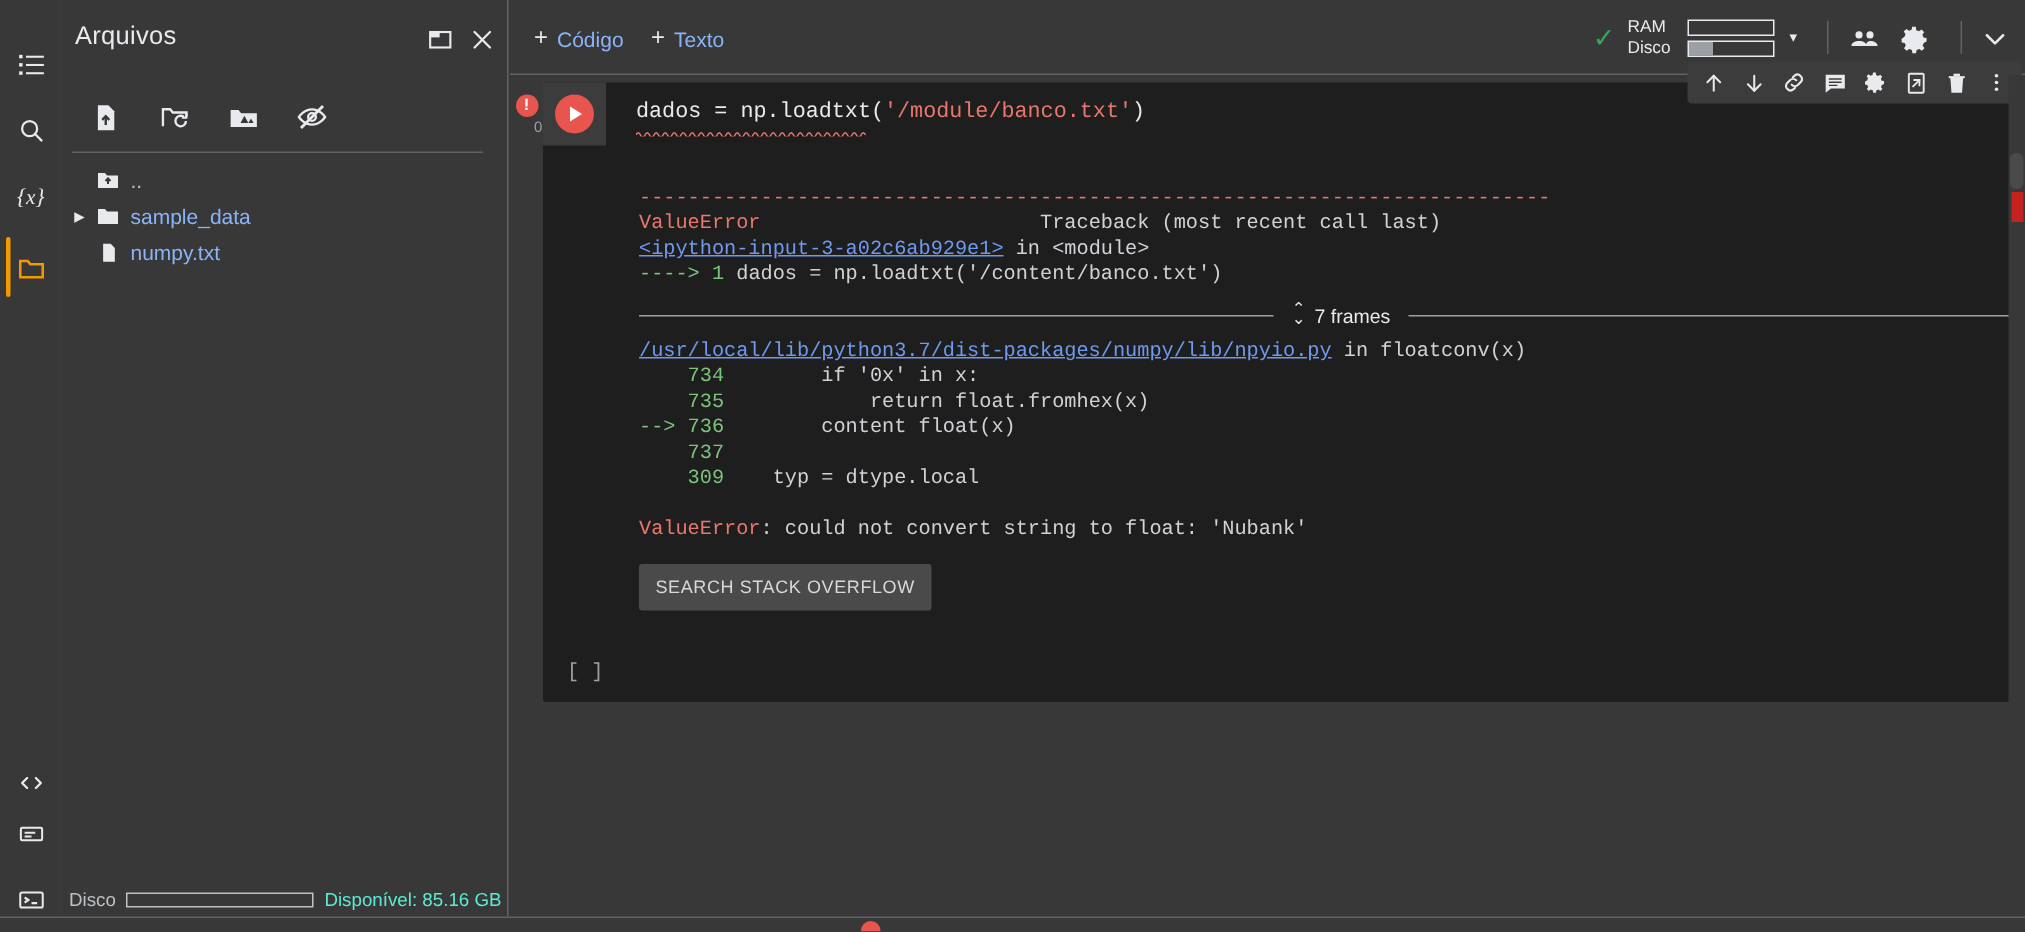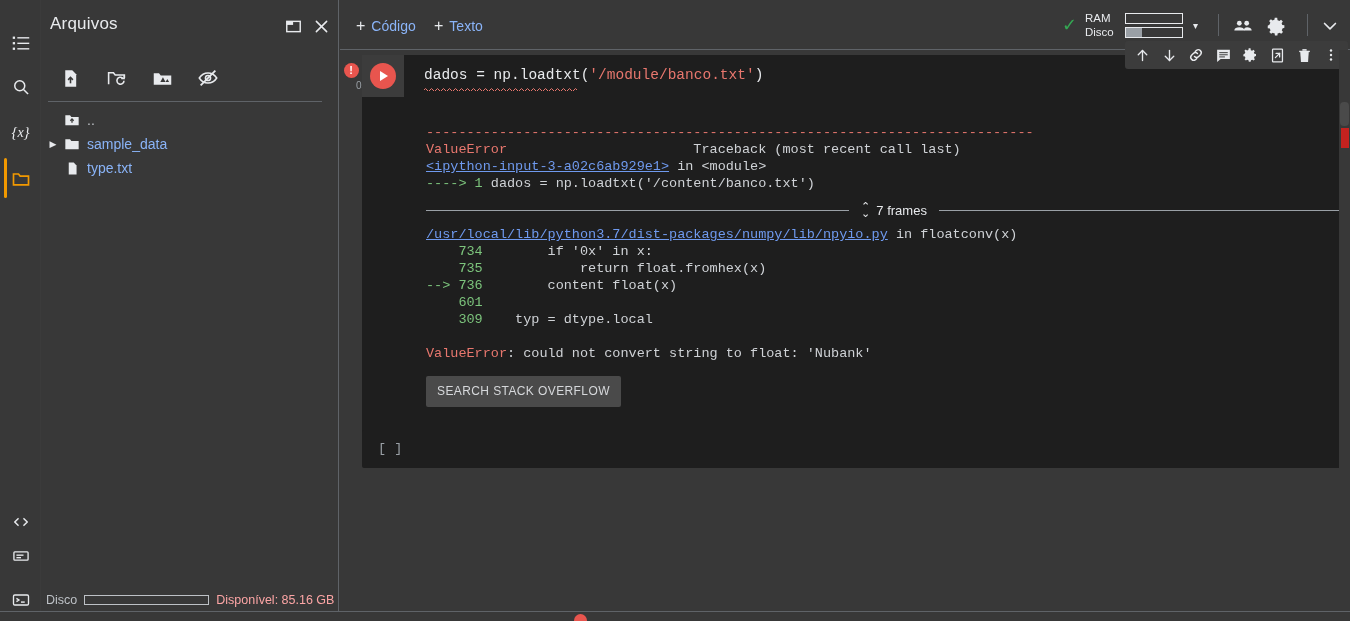--- a/index.html
+++ b/index.html
@@ -50,21 +50,21 @@
   .tree-arrow { position: absolute; left: 5px; width: 14px; text-align: center; color: #e8eaed; font-size: 9px; line-height: 1; }
   .tree-icon { position: absolute; left: 22px; width: 18px; height: 18px; display: flex; align-items: center; justify-content: center; color: #e8eaed; }
   .tree-label { position: absolute; left: 46px; font-size: 14px; color: #bdc1c6; }
   .tree-label.lnk { color: #8ab4f8; }
 
   
   .disk-foot { position: absolute; left: 41px; bottom: 10px; height: 22px; display: flex; align-items: center; gap: 7px; }
   .disk-foot .lbl { font-size: 12.5px; color: #bdc1c6; }
   .bar-outer { width: 125px; height: 10px; border: 1px solid #bdc1c6; background: transparent; }
   .bar-fill { height: 100%; background: #9aa0a6; }
-  .disk-foot .avail { font-size: 12.5px; color: #fca5a5; }
+  .disk-foot .avail { font-size: 12.5px; color: #5eead4; }
 
   
   .main { position: absolute; left: 340px; top: 0; width: 1010px; height: 621px; background: #383838; }
   .topbar { position: absolute; left: 0; top: 0; width: 1010px; height: 50px; border-bottom: 1px solid #5f6368; }
   .addbtn { position: absolute; top: 18px; display: flex; align-items: center; gap: 6px; color: #8ab4f8; font-size: 14px; }
   .addbtn .plus { font-size: 16px; line-height: 1; color: #e8eaed; }
 
   .res-wrap { position: absolute; right: 152px; top: 12px; display: flex; align-items: center; gap: 8px; }
   .check { color: #34a853; font-size: 18px; line-height: 1; }
   .res-rows { display: flex; flex-direction: column; gap: 2px; }
@@ -260,21 +260,21 @@
             </svg>
         </span>
         <span class="tree-label lnk">sample_data</span>
       </div>
       <div class="tree-row">
         <span class="tree-icon">
           <svg width="15" height="15" viewBox="0 0 24 24" fill="currentColor">
               <path d="M6 2.5h8l4.5 4.5v14.5H6z"></path>
             </svg>
         </span>
-        <span class="tree-label lnk">type.txt</span>
+        <span class="tree-label lnk">numpy.txt</span>
       </div>
     </div>
 
     <div class="disk-foot" style="left:5px">
       <span class="lbl">Disco</span>
       <span class="bar-outer"><i class="bar-fill" style="width:30%"></i></span>
       <span class="avail">Disponível: 85.16 GB</span>
     </div>
   </div>
 
@@ -406,21 +406,21 @@
 
       <div class="output">
 <span class="c-red">---------------------------------------------------------------------------</span>
 <span class="c-red">ValueError</span><span class="c-dim" style="display:inline-block;width:0"></span>                       <span class="c-dim">Traceback (most recent call last)</span>
 <span class="c-blue">&lt;ipython-input-3-a02c6ab929e1&gt;</span><span class="c-dim"> in &lt;module&gt;</span>
 <span class="c-green">----&gt; 1</span><span class="c-dim"> dados = np.loadtxt('/content/banco.txt')</span>
 <div class="frames-bar"><span class="frames-line"></span><span class="frames-mid"><span class="updown"><span>⌃</span><span>⌄</span></span><span>7 frames</span></span><span class="frames-line"></span></div><span class="c-blue">/usr/local/lib/python3.7/dist-packages/numpy/lib/npyio.py</span><span class="c-dim"> in floatconv(x)</span>
 <span class="c-dim">    </span><span class="c-green">734</span><span class="c-dim">        if '0x' in x:</span>
 <span class="c-dim">    </span><span class="c-green">735</span><span class="c-dim">            return float.fromhex(x)</span>
 <span class="c-green">--&gt; </span><span class="c-green">736</span><span class="c-dim">        content float(x)</span>
-<span class="c-dim">    </span><span class="c-green">601</span><span class="c-dim"></span>
+<span class="c-dim">    </span><span class="c-green">737</span><span class="c-dim"></span>
 <span class="c-dim">    </span><span class="c-green">309</span><span class="c-dim">    typ = dtype.local</span>
 
 <span class="c-red">ValueError</span><span class="c-dim">: could not convert string to float: 'Nubank'</span>
 <span class="so-btn">SEARCH STACK OVERFLOW</span>
       </div>
     </div>
 
     <div class="cell2">
       <span class="prompt">[ ]</span>
     </div>

